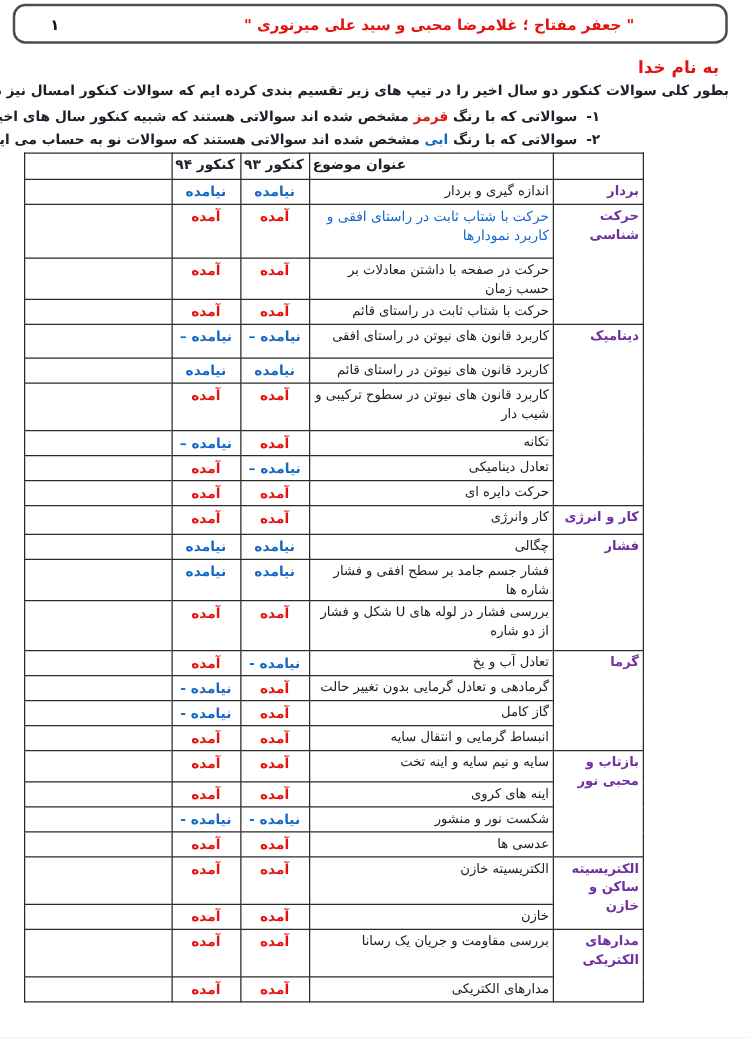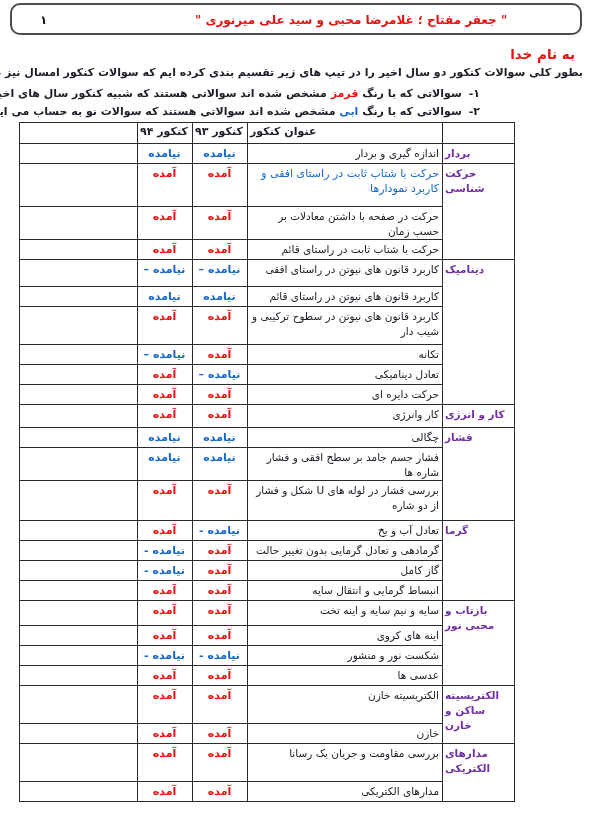--- a/index.html
+++ b/index.html
@@ -50,21 +50,21 @@
   
   table.an {
     position:absolute; top:122px; right:85px;
     width:495px; border-collapse:collapse; table-layout:fixed;
     direction:rtl;
   }
   table.an td, table.an th { border:1px solid #2b2b2b; vertical-align:top; padding:2px 3px 0 2px; overflow:hidden; }
   th.h { font-size:11px; font-weight:bold; color:#20202b; text-align:left; padding-top:3px; }
   td.cat {
     font-size:10.5px; font-weight:bold; color:var(--purple,#7030a0);
-    text-align:left; padding-right:3px; line-height:15px;
+    text-align:right; padding-right:3px; line-height:15px;
   }
   td.topic {
     font-size:10.5px; font-weight:normal; color:#20202b;
     text-align:right; padding-right:5px; line-height:15px;
   }
   td.topic.hl { color:var(--blue,#1668c7); font-size:11px; }
   td.val {
     font-size:11px; font-weight:bold; text-align:center;
     direction:ltr; line-height:15px; white-space:nowrap;
   }
@@ -97,21 +97,21 @@
     <colgroup>
       <col style="width:72px">
       <col style="width:195px">
       <col style="width:55px">
       <col style="width:55px">
       <col style="width:118px">
     </colgroup>
     <thead>
       <tr style="height:21px">
         <th class="h"></th>
-        <th class="h">عنوان کنکور</th>
+        <th class="h">عنوان موضوع</th>
         <th class="h">کنکور ۹۳</th>
         <th class="h">کنکور ۹۴</th>
         <th class="h"></th>
       </tr>
     </thead>
     <tbody id="tbody">
         <tr style="height: 20px;">
           <td class="cat" rowspan="1">بردار</td>
           <td class="topic">اندازه گیری و بردار</td>
           <td class="val b">نیامده</td>

